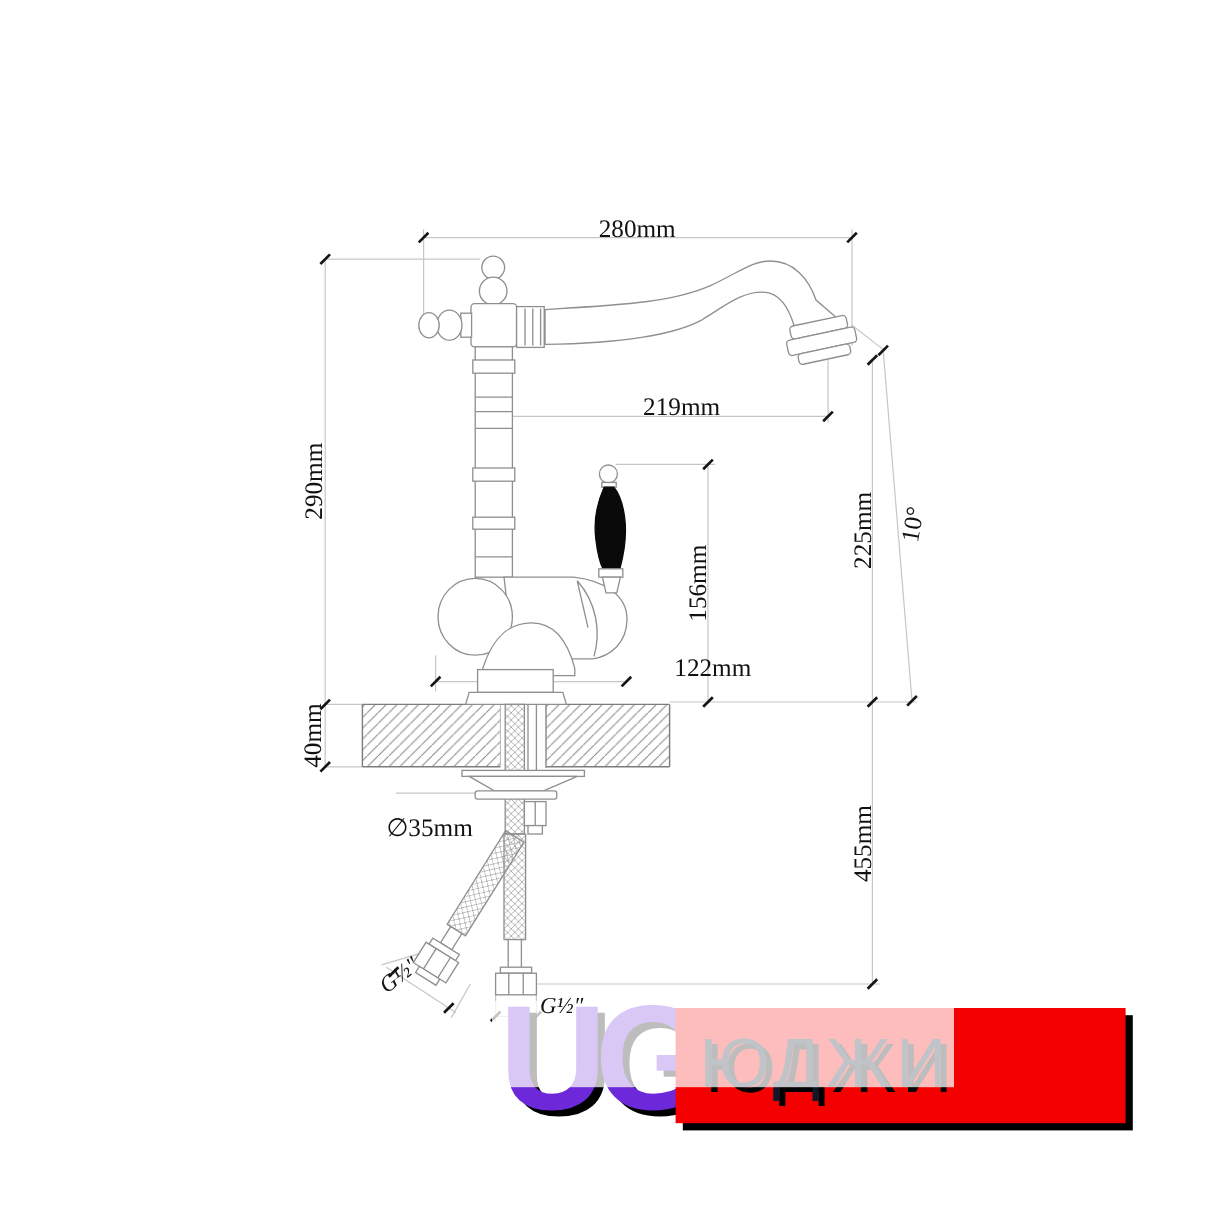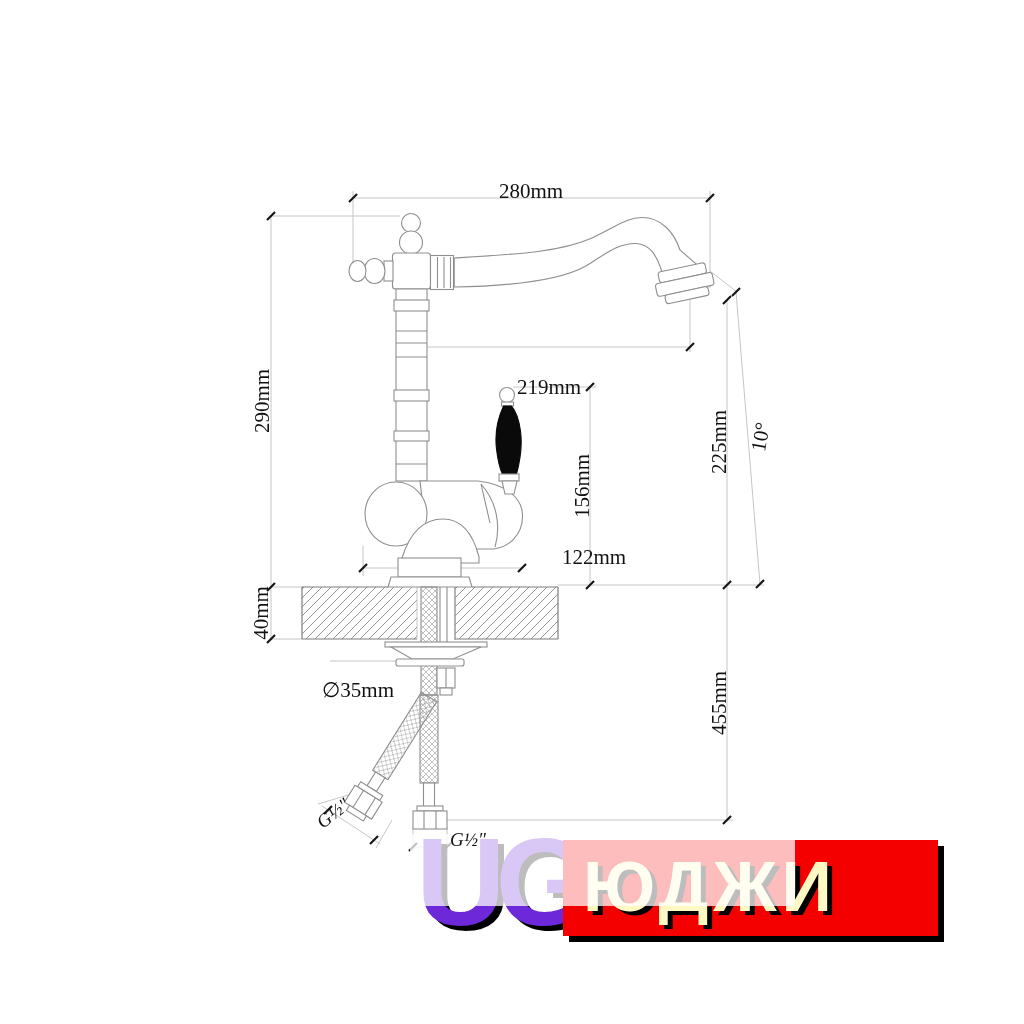--- a/index.html
+++ b/index.html
@@ -14,22 +14,22 @@
   .rot38{transform:translate(-50%,-50%) rotate(-38deg);}
   .g-lbl{font-style:italic;font-size:19px;}
   
   .logo-ug{position:absolute;left:416px;top:826px;z-index:10;
      font-family:"Liberation Sans","DejaVu Sans",sans-serif;
      font-weight:bold;font-size:124px;line-height:112px;letter-spacing:-10px;
      color:#6d28d9;text-shadow:6px 5px 0 #000;}
   .logo-box{position:absolute;left:563px;top:840px;width:375px;height:96px;z-index:10;
      background:#f50000;box-shadow:6px 6px 0 #000;}
   .logo-cyr{font-family:"Liberation Sans","DejaVu Sans",sans-serif;
-     font-weight:bold;font-size:70px;line-height:94px;letter-spacing:5px;
-     color:#fef9c3;text-shadow:5px 4px 0 #000;padding-left:20px;}
+     font-weight:normal;font-size:58px;line-height:94px;letter-spacing:5px;
+     color:#0f172a;text-shadow:5px 4px 0 #000;padding-left:20px;}
   .logo-fade{position:absolute;left:410px;top:834px;width:385px;height:72px;z-index:20;
      background:rgba(255,255,255,0.74);pointer-events:none;}
 </style>
 </head>
 <body>
 
 <div class="canvas">
 
   <svg width="1024" height="1024" viewBox="0 0 1024 1024">
     <defs>
@@ -180,21 +180,21 @@
   </svg>
 
   <div class="logo-ug">UG</div>
   <div class="logo-box">
     <div class="logo-cyr">ЮДЖИ</div>
   </div>
   <div class="logo-fade"></div>
 
   <div class="labels">
     <div class="lbl" style="left:531px;top:191px;">280mm</div>
-    <div class="lbl" style="left:549px;top:339px;margin-top:48px;">219mm</div>
+    <div class="lbl" style="left:568px;top:339px;">219mm</div>
     <div class="lbl rot90" style="left:262px;top:401px;">290mm</div>
     <div class="lbl rot90" style="left:261px;top:613px;">40mm</div>
     <div class="lbl rot90" style="left:719px;top:442px;">225mm</div>
     <div class="lbl rot80" style="left:761px;top:437px;">10°</div>
     <div class="lbl rot90" style="left:582px;top:486px;">156mm</div>
     <div class="lbl" style="left:551px;top:557px;margin-left:43px;">122mm</div>
     <div class="lbl" style="left:358px;top:690px;">∅35mm</div>
     <div class="lbl rot90" style="left:719px;top:703px;">455mm</div>
     <div class="lbl rot38 g-lbl" style="left:333px;top:813px;">G½″</div>
     <div class="lbl g-lbl" style="left:468px;top:839px;">G½″</div>

